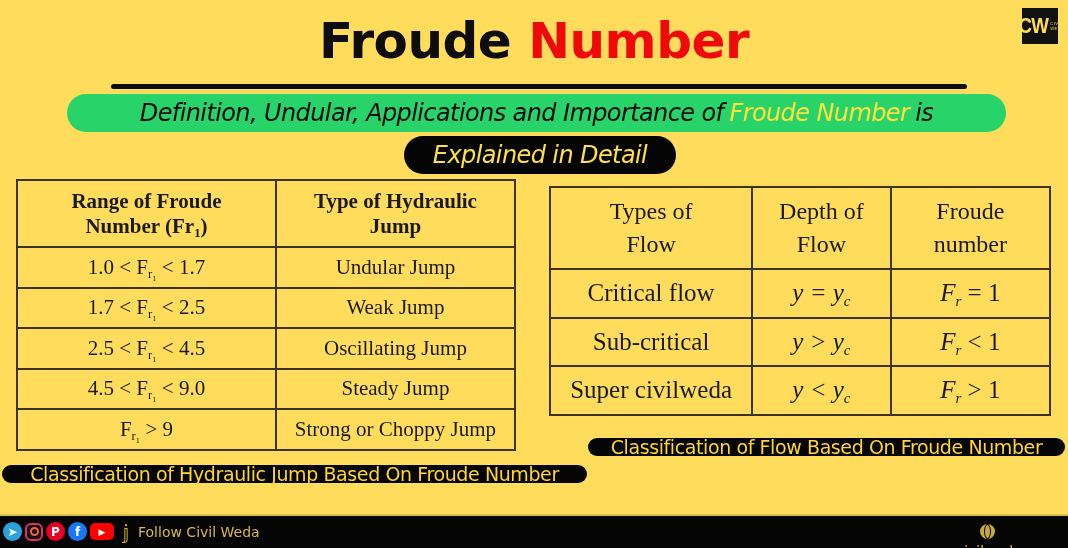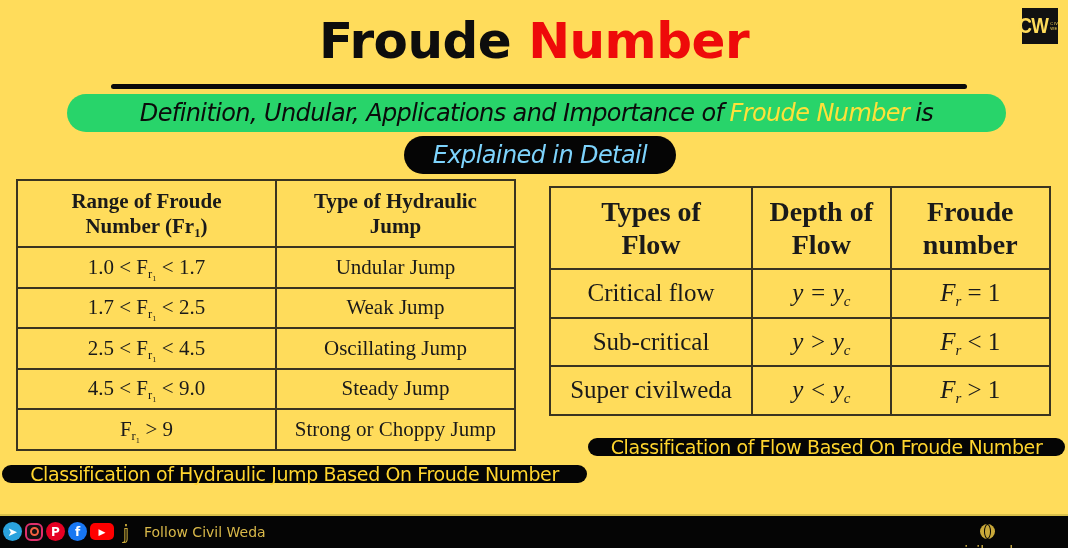--- a/index.html
+++ b/index.html
@@ -40,38 +40,38 @@
     color: #0b0b0b;
     white-space: nowrap;
   }
   .subtitle .hl { color: #FFE13A; margin: 0 6px; }
   .subtitle2 {
     position: absolute; left: 404px; top: 136px; width: 272px; height: 38px;
     background: #050505; border-radius: 19px;
     display: flex; align-items: center; justify-content: center;
     font-family: "DejaVu Sans", sans-serif; font-style: italic; font-size: 24px;
     letter-spacing: -0.6px;
-    color: #7dd3fc;
+    color: #fde047;
   }
   table {
     position: absolute; border-collapse: collapse;
     font-family: "Liberation Serif", "DejaVu Serif", serif;
   }
   table td, table th {
     border: 2px solid #3a3420;
     text-align: center; vertical-align: middle;
     color: #1a1a1a;
   }
   .t-jump { left: 16px; top: 179px; width: 500px; }
   .t-jump th { font-weight: bold; font-size: 21px; line-height: 25px; height: 67px; }
   .t-jump td { font-size: 21px; height: 40.5px; }
   .t-jump .c1 { width: 260px; }
   .t-jump .c2 { width: 240px; }
   .t-flow { left: 549px; top: 186px; width: 502px; }
-  .t-flow th { font-weight: bold; font-size: 28px; line-height: 33px; height: 82px; }
+  .t-flow th { font-weight: normal; font-size: 24px; line-height: 33px; height: 82px; }
   .t-flow td { font-size: 25px; height: 48.5px; }
   .t-flow .c1 { width: 203px; }
   .t-flow .c2 { width: 139px; text-align: center; }
   .t-flow .c3 { width: 160px; }
   .math { font-style: italic; font-family: "Liberation Serif", serif; }
   sub { font-size: 0.6em; vertical-align: -0.3em; line-height: 0; }
   .caption {
     position: absolute; height: 18px; border-radius: 12px;
     background: #050505; color: #FFD52E;
     display: flex; align-items: center; justify-content: center;
@@ -90,21 +90,21 @@
     display: flex; align-items: center; justify-content: center;
     color: #fff; font-size: 12px; font-weight: bold; font-family: "DejaVu Sans", sans-serif;
   }
   .si.tg { background: #2AA2DD; }
   .si.ig { background: #111; border: 2px solid #E1306C; border-radius: 6px; width: 18px; height: 18px; }
   .si.ig .in { width: 9px; height: 9px; border: 2px solid #F56040; border-radius: 50%; }
   .si.pt { background: #E60023; }
   .si.fb { background: #1877F2; }
   .si.yt { background: #F00; border-radius: 5px; width: 24px; height: 17px; font-size: 9px; }
   .si.xx { background: transparent; color: #C9A93A; font-size: 20px; width: 18px; font-weight: normal; }
-  .follow { color: #D9B94A; font-size: 14px; margin-left: 6px; font-family: "DejaVu Sans", sans-serif; }
+  .follow { color: #D9B94A; font-size: 14px; font-family: "DejaVu Sans", sans-serif; }
   .site { position: absolute; right: 12px; top: 8px; display: flex; align-items: center; gap: 4px; color: #D9B94A; font-size: 14px; font-family: "DejaVu Sans", sans-serif; flex-direction: column; }
   .globe { width: 15px; height: 15px; border-radius: 50%; background: #C9A93A; position: relative; }
   .globe::after { content: ""; position: absolute; left: 4px; top: 0; width: 5px; height: 13px; border: 1px solid #050505; border-radius: 50%; }
 </style>
 </head>
 <body>
 
 <div class="title">
   <span class="t1">Froude</span>
   <span class="t2">Number</span>

